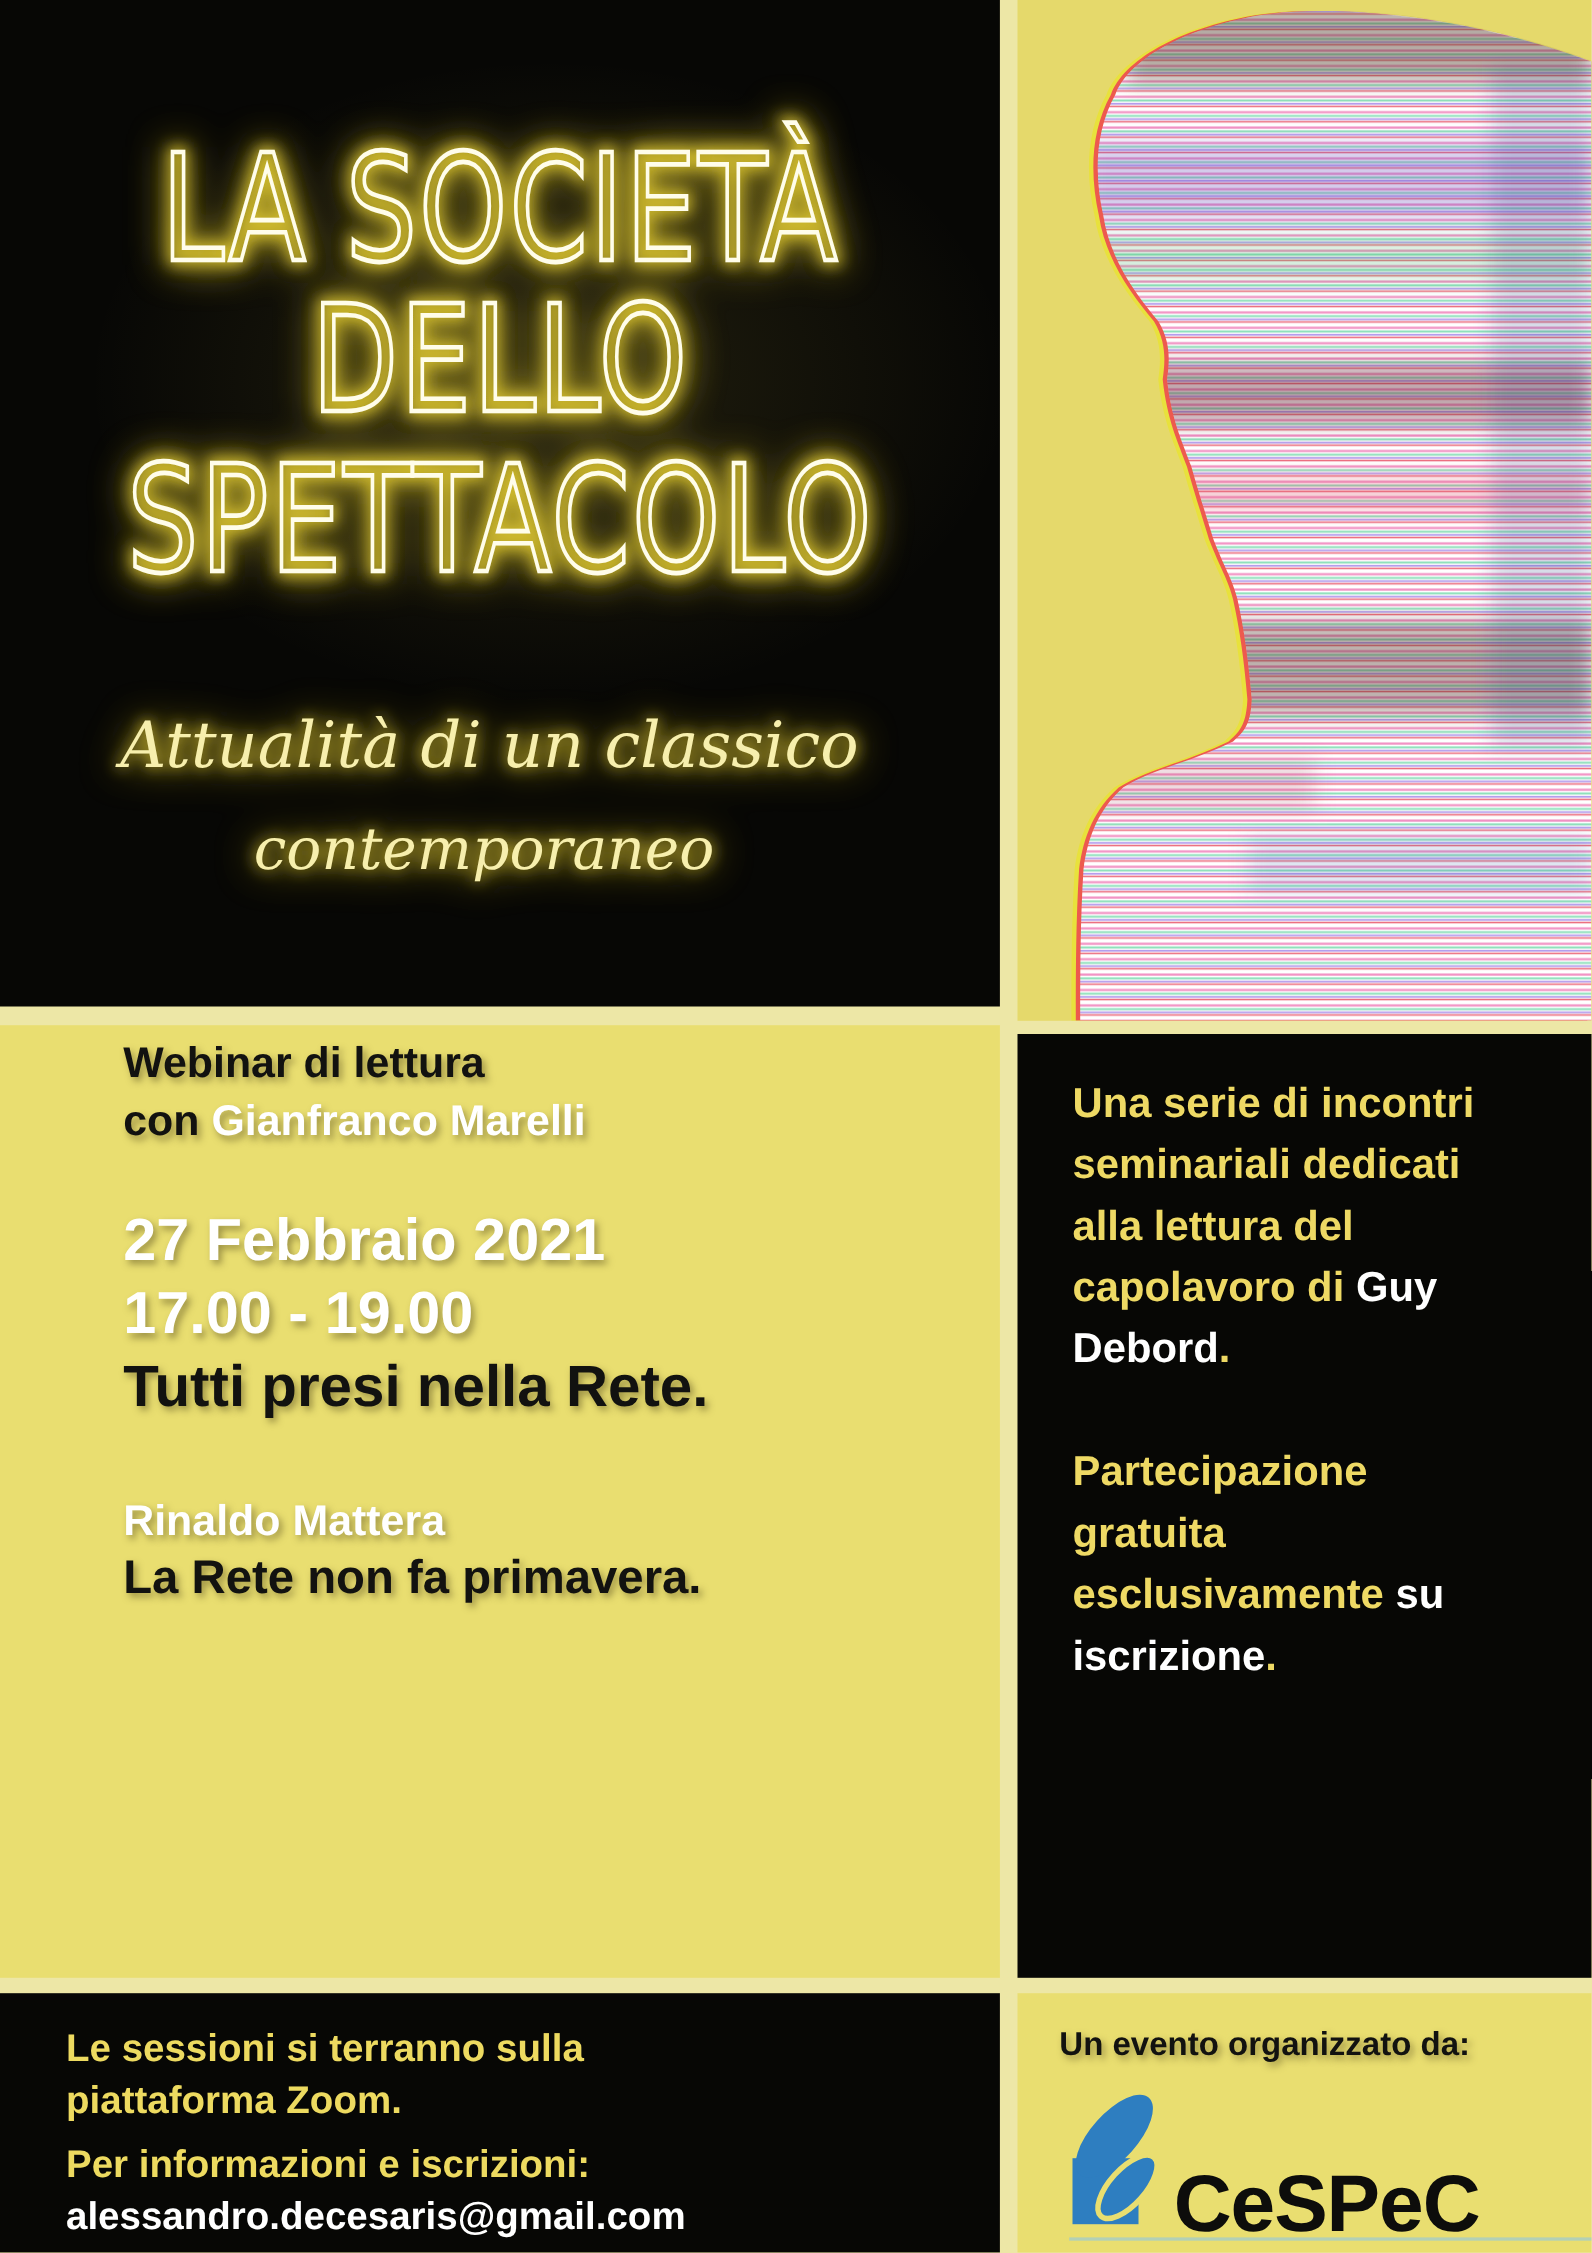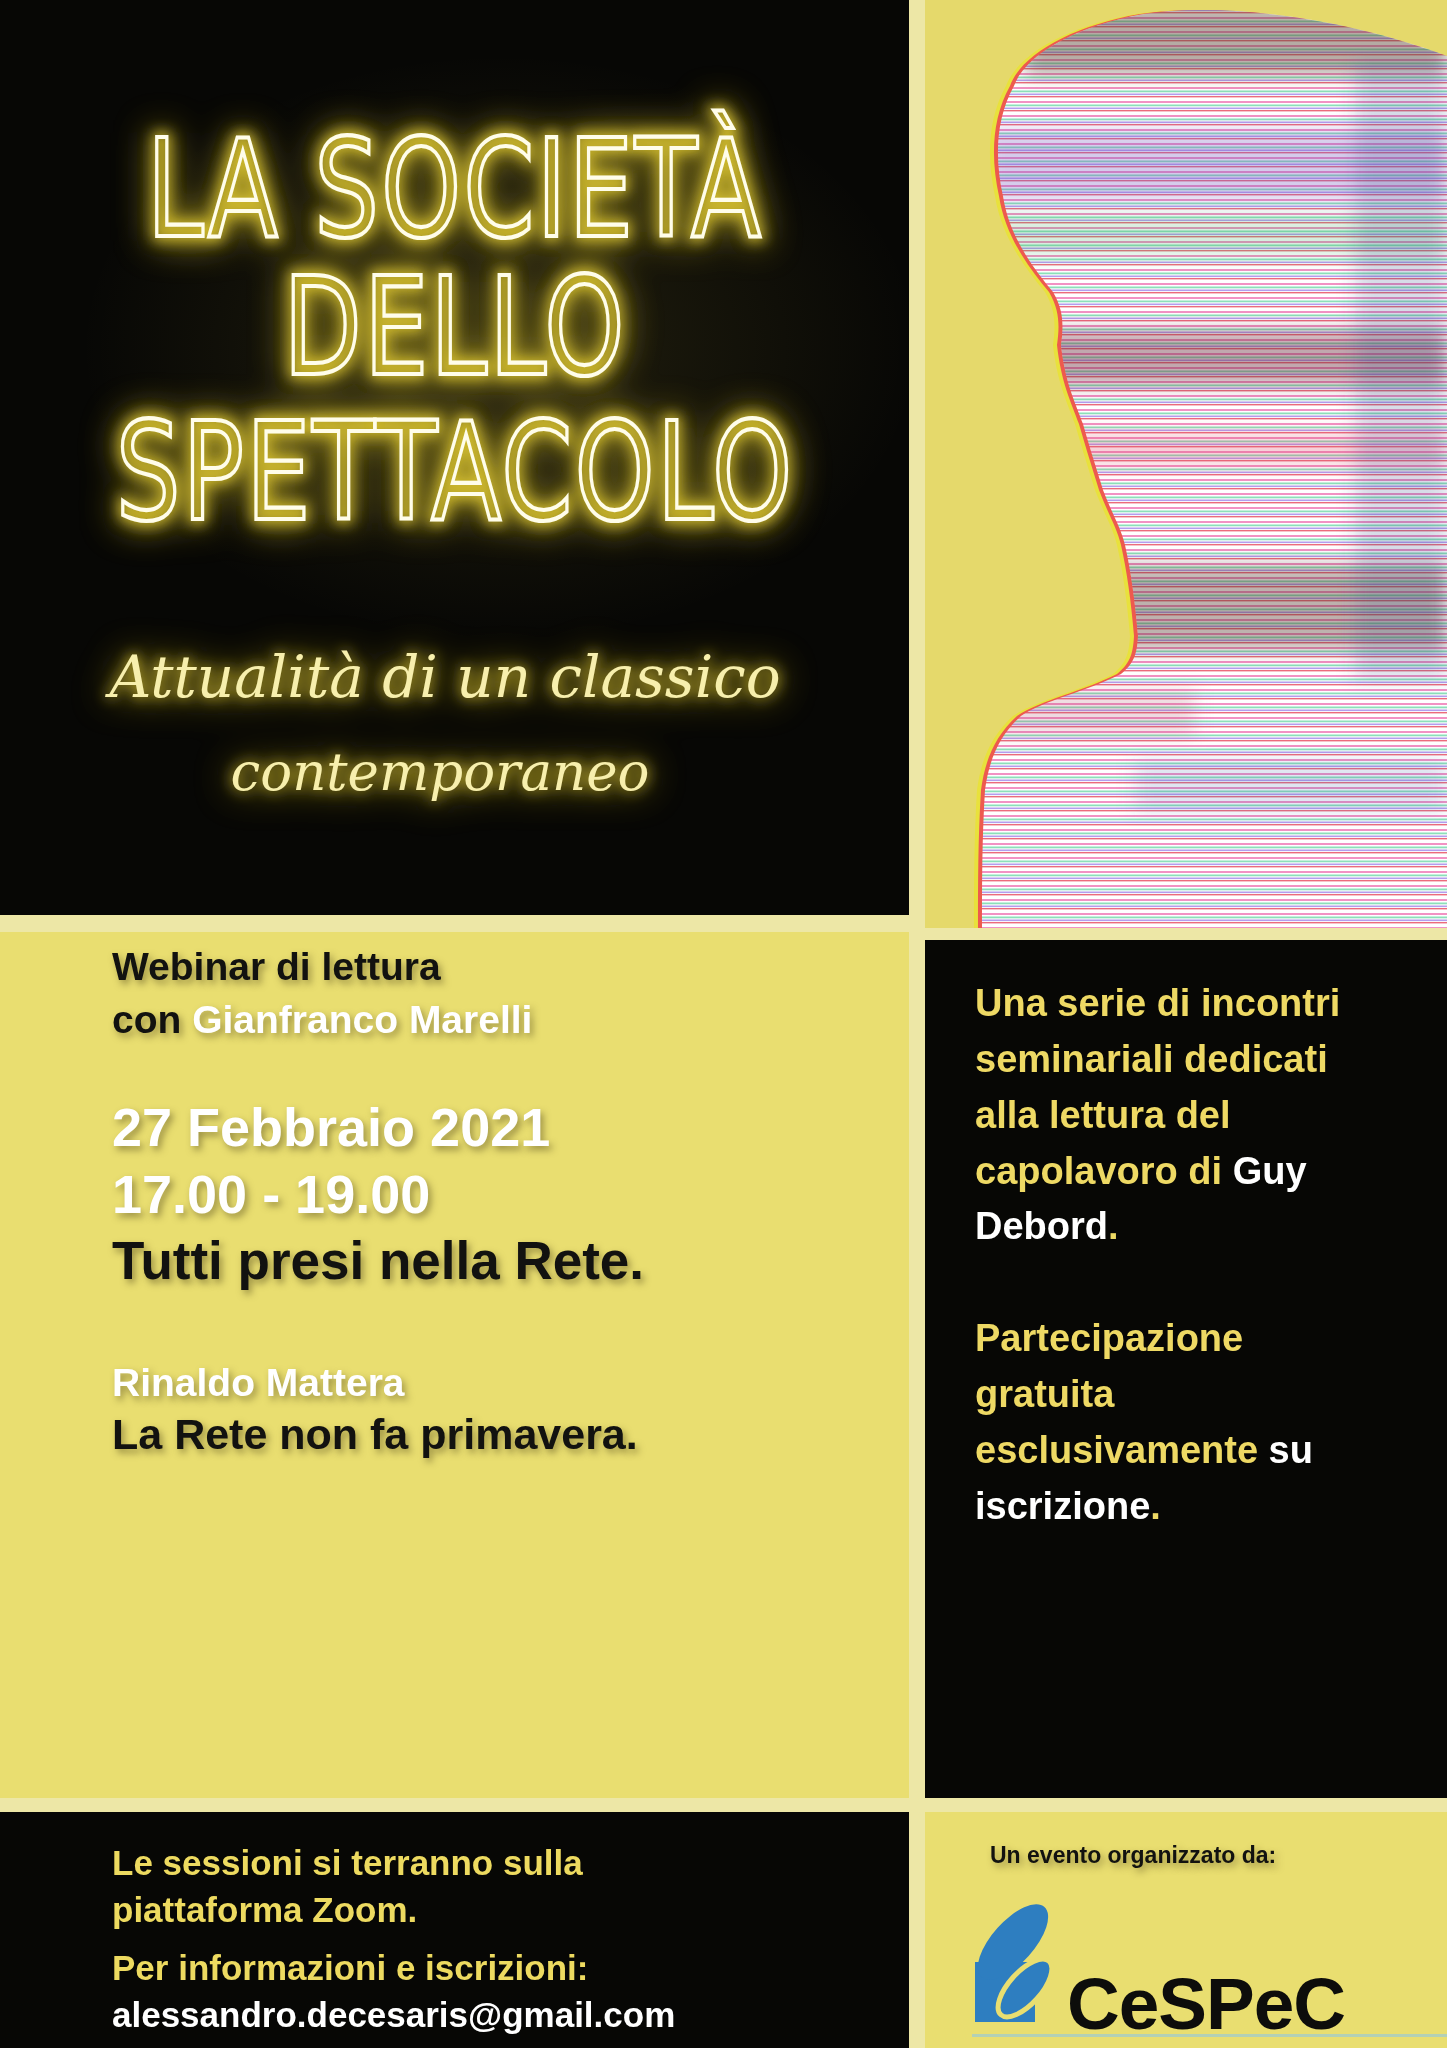--- a/index.html
+++ b/index.html
@@ -25,26 +25,26 @@
   .talks{margin-top:64px;}
   .talk-speaker{font-size:39px;font-weight:bold;line-height:1.3;}
   .talk-title{font-size:43px;font-weight:bold;line-height:1.24;max-width:760px;}
   .talk+.talk{margin-top:34px;}
   
   #panel-series .inner{padding:36px 30px 0 50px;}
   .ser-line{font-size:38px;font-weight:bold;line-height:1.47;}
   .ylw{color:#eed964;}
   .ser-gap{height:56px;}
   
-  #panel-info .inner{padding:28px 40px 0 112px;}
+  #panel-info .inner{padding:28px 40px 0 60px;}
   .info-line{font-size:35px;font-weight:bold;line-height:1.33;color:#edda60;}
   .info-label{margin-top:12px;}
   .email{color:#ffffff;}
   
-  .org-label{position:absolute;left:65px;top:30px;font-size:23px;font-weight:bold;color:#121210;}
+  .org-label{position:absolute;left:38px;top:30px;font-size:30px;font-weight:bold;color:#121210;}
   #cespec-logo{position:absolute;left:48px;top:88px;}
   .org-name{position:absolute;left:142px;top:150px;font-size:73px;font-weight:bold;color:#0d0d0b;letter-spacing:-1px;}
   .org-rule{position:absolute;left:47px;right:0;top:222px;height:3px;background:#a9cec1;opacity:.85;}
   
   .neon-glow text{fill:none;stroke:#e3cc33;stroke-width:7;opacity:.95;}
   .neon-crisp text{fill:none;stroke:#fffdea;stroke-width:3.2;}
   .script-glow text{fill:#e3cc33;stroke:none;}
   .script-crisp text{fill:#f7efad;stroke:none;}
   .neon-title{font-family:"DejaVu Sans",sans-serif;font-size:102px;letter-spacing:2px;}
   .neon-script1{font-family:"DejaVu Serif",serif;font-style:italic;font-size:58px;}

